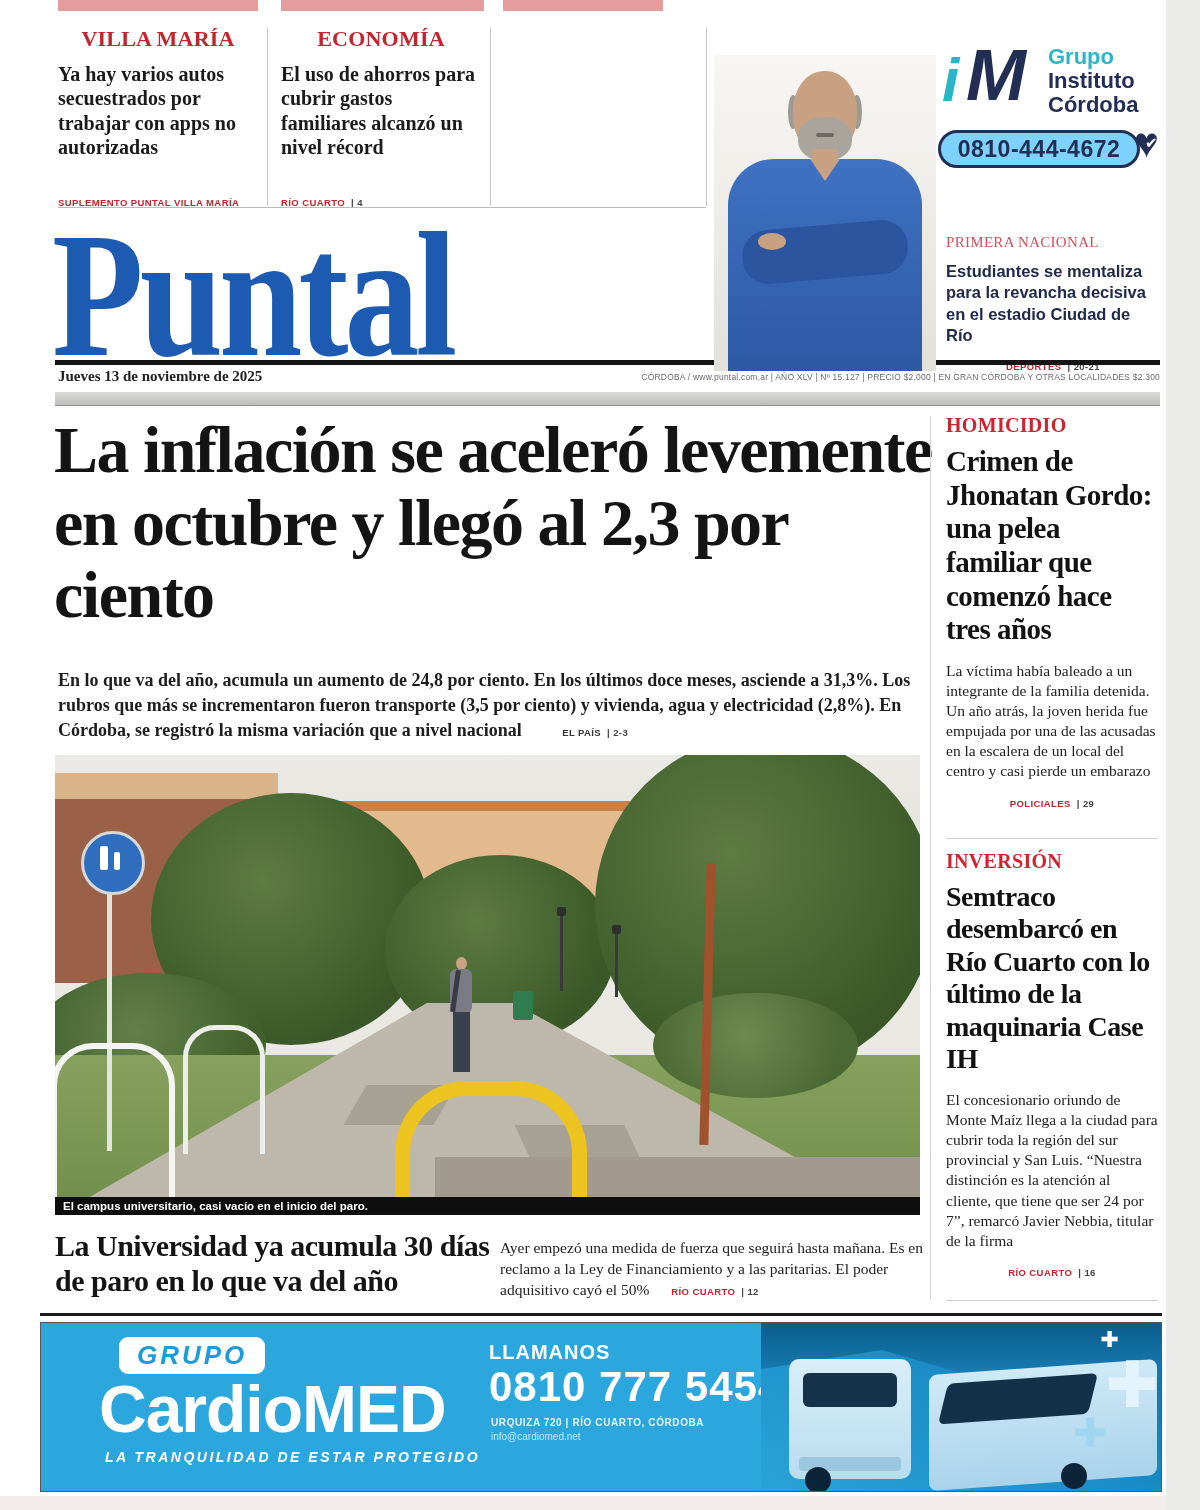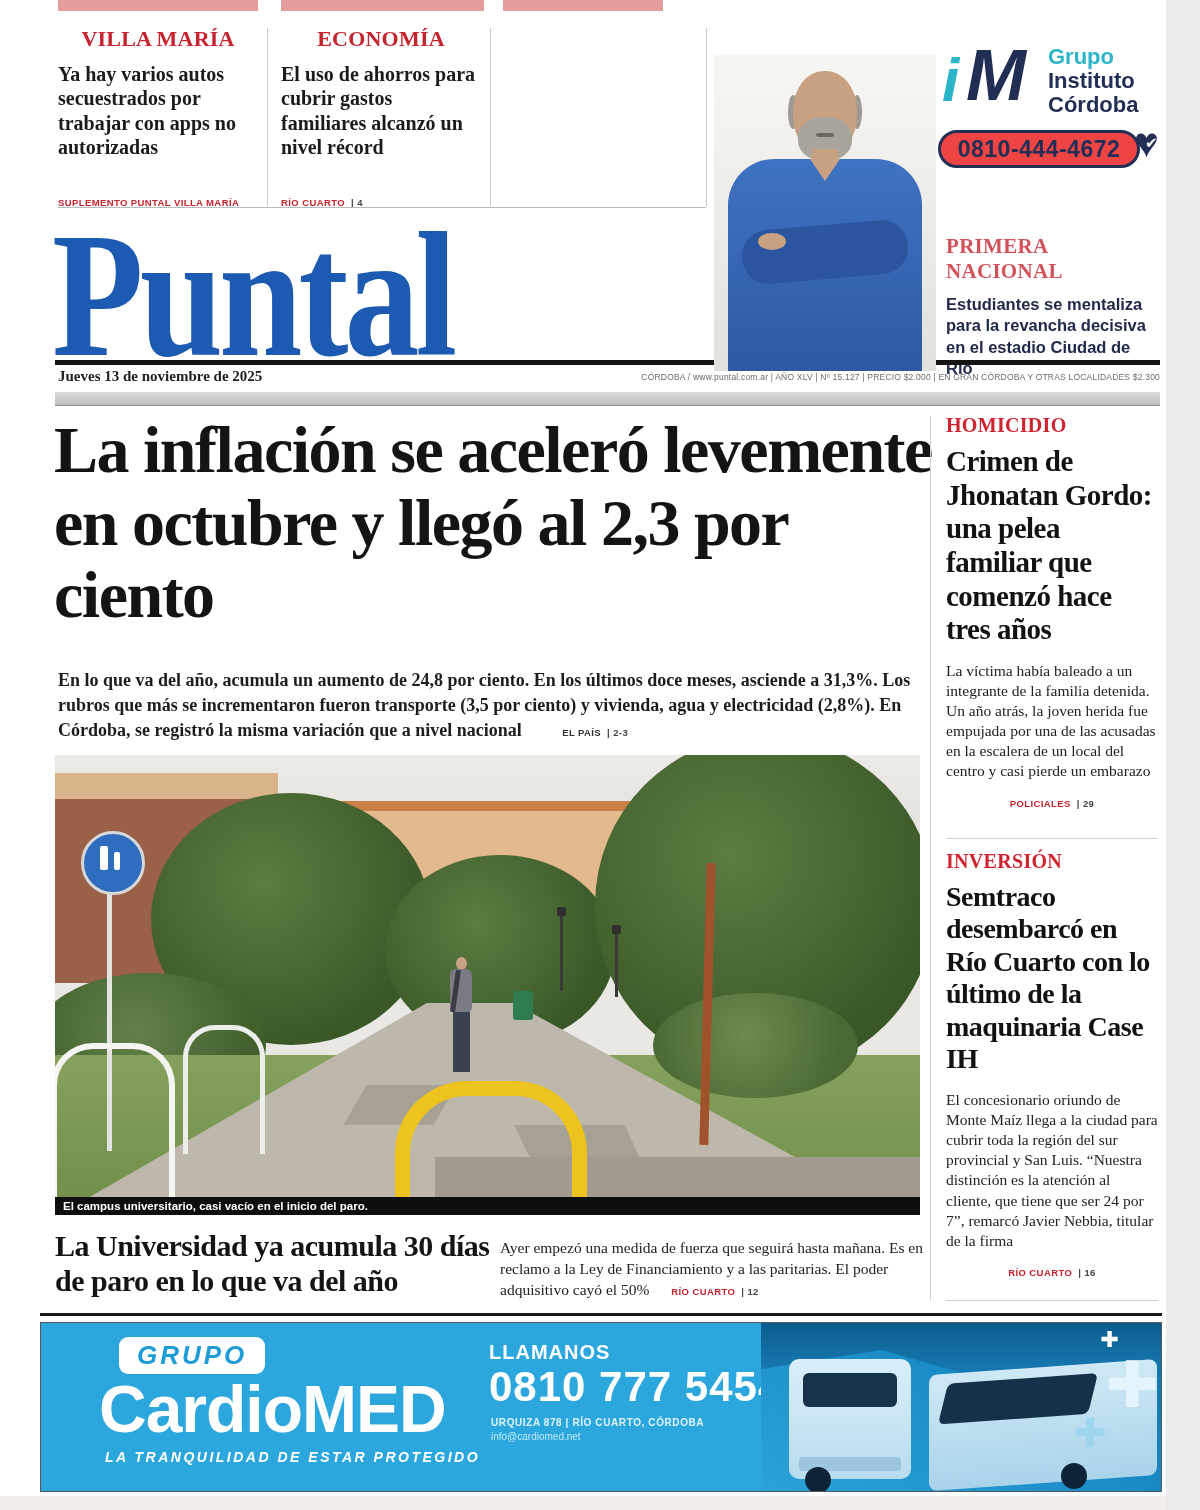--- a/index.html
+++ b/index.html
@@ -47,28 +47,28 @@
   .p-hand{position:absolute;left:44px;top:178px;width:28px;height:17px;background:#c8a183;border-radius:50%;}
 
   
   .im{left:938px;top:38px;width:226px;height:132px;font-family:"Liberation Sans","DejaVu Sans",sans-serif;}
   .im-i{position:absolute;left:4px;top:6px;font-weight:700;font-style:italic;font-size:62px;color:#2ab5c9;}
   .im-m{position:absolute;left:28px;top:-4px;font-weight:700;font-style:italic;font-size:72px;color:#232e54;}
   .im-grupo{position:absolute;left:110px;top:6px;font-weight:700;font-size:22px;color:#2ab5c9;}
   .im-l1{position:absolute;left:110px;top:30px;font-weight:700;font-size:22px;color:#232e54;}
   .im-l2{position:absolute;left:110px;top:54px;font-weight:700;font-size:22px;color:#232e54;}
   .im-pill{position:absolute;left:0;top:92px;width:196px;height:32px;border:3px solid #232e54;
-           border-radius:20px;background:#ef4444;text-align:center;line-height:32px;
+           border-radius:20px;background:#7dd3fc;text-align:center;line-height:32px;
            font-weight:700;font-size:23px;color:#232e54;letter-spacing:.5px;}
   .im-heart{position:absolute;left:196px;top:84px;font-size:42px;color:#232e54;line-height:1;}
   .im-check{position:absolute;left:207px;top:96px;font-size:15px;font-weight:700;color:#fff;}
 
   
   .pn{left:946px;top:234px;width:214px;}
-  .pn-k{font-weight:700;font-size:21px;color:#d2525c;letter-spacing:.3px;}
+  .pn-k{font-weight:400;font-size:15px;color:#d2525c;letter-spacing:.3px;}
   .pn-h{margin:10px 0 0 0;font-family:"Liberation Sans","DejaVu Sans",sans-serif;
         font-weight:700;font-size:16.5px;line-height:1.3;color:#202a4a;}
   .pn-f{margin-top:14px;}
 
   
   .masthead{left:52px;top:206px;font-weight:700;font-size:150px;line-height:1;color:#1d5ab2;
             letter-spacing:-4px;transform:scaleY(1.18);transform-origin:left top;}
   .rule-heavy{left:55px;top:360px;width:1105px;height:5px;background:#141414;z-index:2;}
   .date{left:58px;top:368px;font-weight:700;font-size:15px;color:#222;z-index:4;}
   .info{left:540px;top:372px;width:620px;text-align:right;z-index:4;
@@ -328,21 +328,21 @@
     </span>
   </p>
 
   <div class="abs rule2"></div>
   <div class="abs ad">
     <div class="ad-badge">GRUPO</div>
     <div class="ad-brand">CardioMED</div>
     <div class="ad-tag">LA TRANQUILIDAD DE ESTAR PROTEGIDO</div>
     <div class="ad-call">LLAMANOS</div>
     <div class="ad-phone">0810 777 5454</div>
-    <div class="ad-addr">URQUIZA 878 | RÍO CUARTO, CÓRDOBA</div>
+    <div class="ad-addr">URQUIZA 720 | RÍO CUARTO, CÓRDOBA</div>
     <div class="ad-email">info@cardiomed.net</div>
     <div class="ad-photo">
       <div class="apx-bld"></div>
       <div class="van1">
         <div class="ws"></div>
         <div class="bmp"></div>
       </div>
       <div class="van2">
         <div class="win"></div>
       </div>

